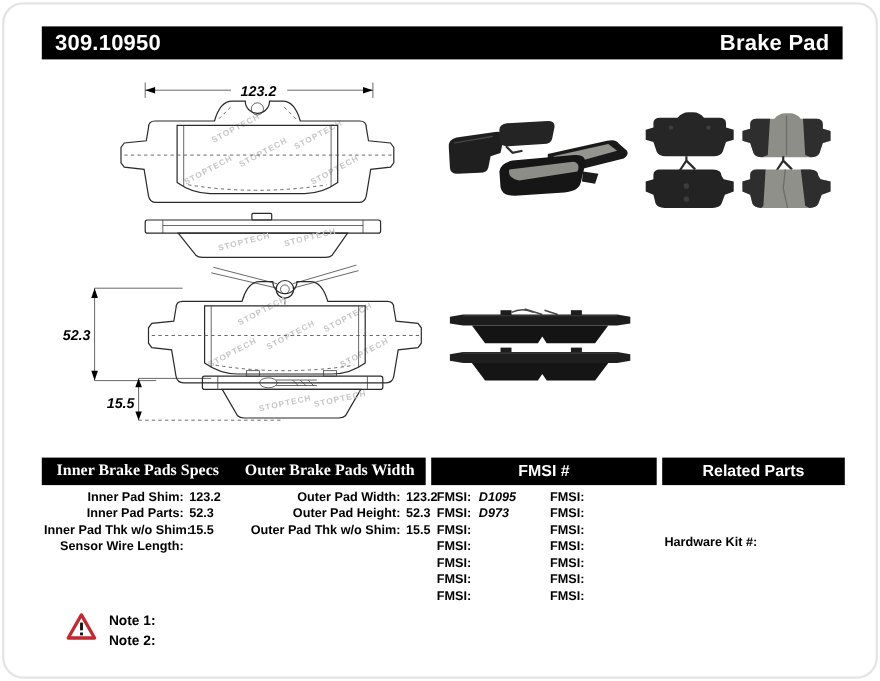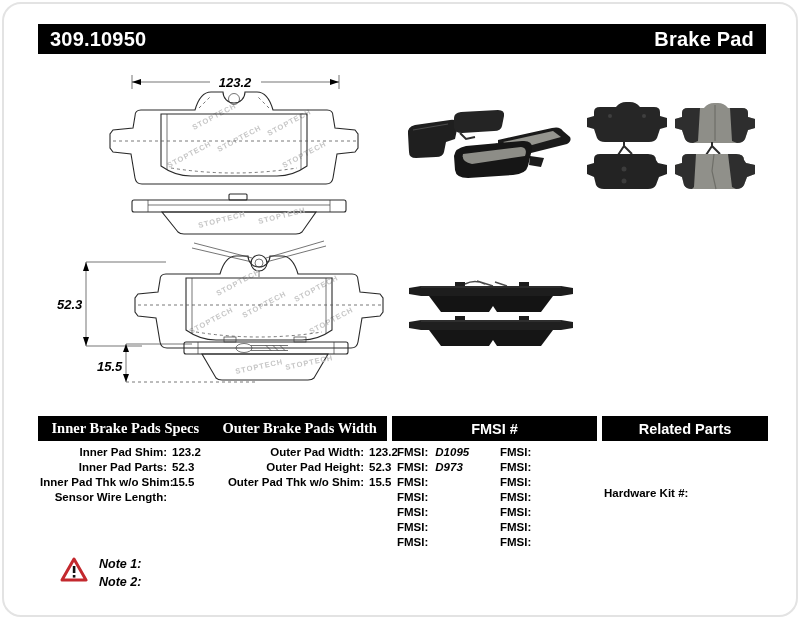--- a/index.html
+++ b/index.html
@@ -19,21 +19,21 @@
 
   .spec-col { position:absolute; font-size:11.5px; font-weight:bold; }
   .spec-row { display:flex; height:15px; line-height:15px; white-space:nowrap; }
   .lbl-r { text-align:right; }
   .inner-col .lbl-r { width:127px; }
   .outer-col .lbl-r { width:150px; }
   .val { margin-left:5px; }
   .fmsi-row .val { margin-left:7px;font-style:italic; }
 
   .notes-block { position:absolute; left:95px; top:551px; font-size:12.5px; font-weight:bold; }
-  .notes-block .note-row { height:18px; line-height:18px; display:flex;font-style:italic; }
+  .notes-block .note-row { height:18px; line-height:18px; display:flex; }
 
   svg text.dim { font-family:"Liberation Sans", sans-serif; font-size:13px; font-weight:bold; font-style:italic; fill:#000; }
   svg text.wm { font-family:"Liberation Sans", sans-serif; font-size:7.5px; font-weight:bold; fill:#c6c6c6; letter-spacing:1px; }
   svg .ln { stroke:#2a2a2a; stroke-width:1.1; fill:none; }
   svg .ln-thin { stroke:#3a3a3a; stroke-width:0.7; fill:none; }
   svg .dash { stroke:#555; stroke-width:0.8; fill:none; stroke-dasharray:3,3; }
   svg .arrow { fill:#000; stroke:none; }
 </style>
 </head>
 <body>

